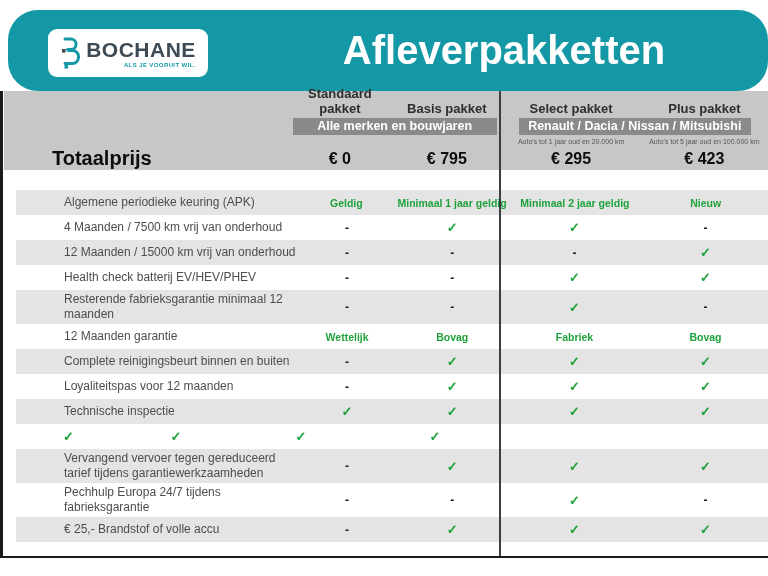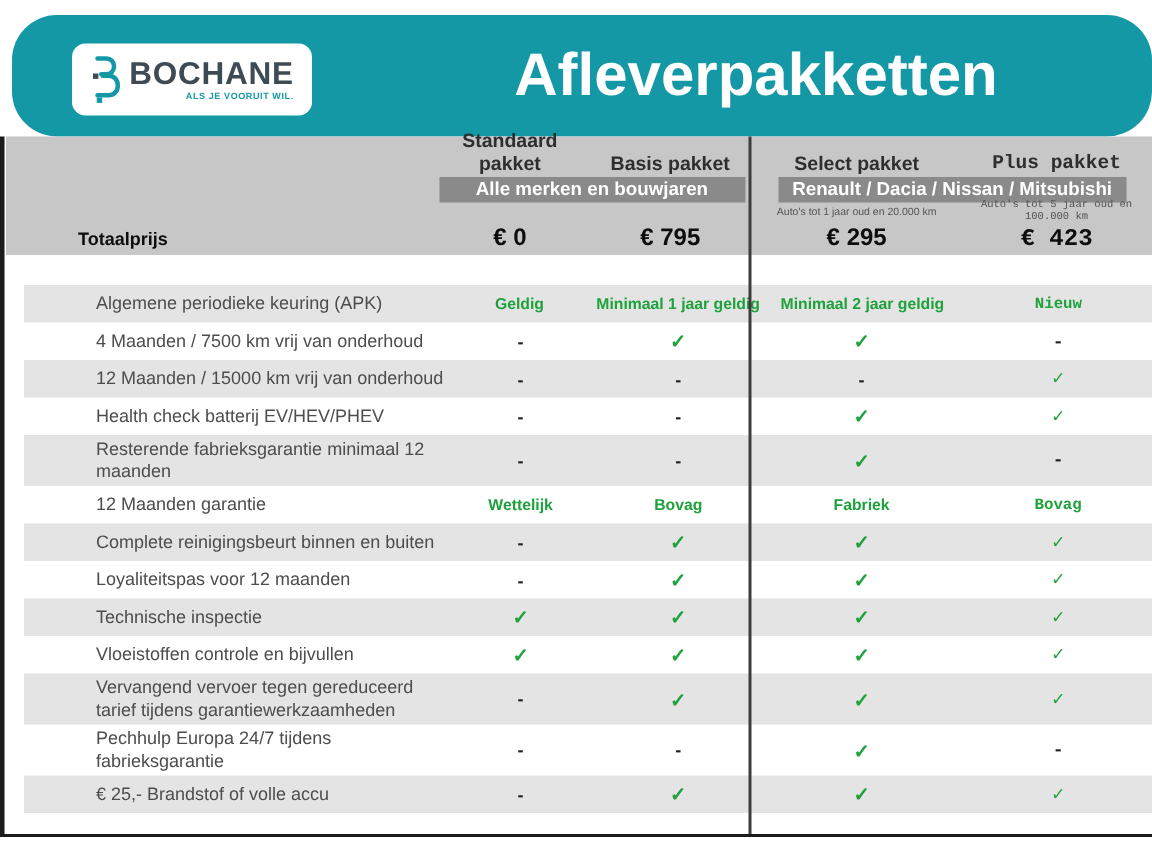--- a/index.html
+++ b/index.html
@@ -22,39 +22,39 @@
   .brand-name{font-size:21px;font-weight:700;color:#3e4b54;letter-spacing:0.5px;line-height:1;}
   .brand-tagline{font-size:6px;font-weight:700;color:var(--teal);letter-spacing:0.4px;margin-top:2px;}
   .page-title{position:absolute;left:232px;right:0;top:0;bottom:0;display:flex;align-items:center;justify-content:center;
               color:#fff;font-size:40px;font-weight:700;}
 
   
   .col-label{width:285px;padding-left:48px;}
   .col-v1{width:105px;}
   .col-v2{width:110px;}
   .col-v3{width:140px;}
-  .col-v4{width:128px;font-family:Liberation Mono, monospace;}
+  .col-v4{width:128px;}
   .vcell{display:flex;align-items:center;justify-content:center;text-align:center;}
 
   
   .band{position:absolute;left:4px;right:0;top:91px;height:79px;background:var(--band-gray);}
   .band-row{display:flex;}
   .names-row{height:26px;align-items:flex-end;padding-bottom:1px;}
   .pkg-name{font-size:13px;font-weight:700;color:#2e2e2e;}
   .banners-row{height:18px;align-items:center;}
   .banner-span-left{width:215px;display:flex;}
   .banner-span-right{width:268px;display:flex;}
   .banner{background:var(--banner-gray);color:#fff;font-weight:700;font-size:12.5px;text-align:center;
           height:17px;line-height:17px;margin:0 auto;}
   .banner-left{width:204px;}
   .banner-right{width:232px;}
   .subtitles-row{height:12px;align-items:center;}
   .pkg-subtitle{font-size:7px;color:#555;}
   .price-row{height:23px;align-items:center;}
-  .totaalprijs{font-size:12px;font-weight:700;color:#0d0d0d;display:flex;align-items:center;}
+  .totaalprijs{font-size:20px;font-weight:700;color:#0d0d0d;display:flex;align-items:center;}
   .pkg-price{font-size:16px;font-weight:700;color:#0d0d0d;}
 
   
   .rows-wrap{position:absolute;left:16px;right:0;top:190px;}
   .feature-row{display:flex;align-items:center;min-height:25px;background:transparent;}
   .feature-row.striped{background:var(--row-gray);position:relative;z-index:1;}
   .feature-label{font-size:12px;color:#4d4d4d;line-height:1.25;padding-top:2px;padding-bottom:2px;}
   .check{color:var(--green);font-weight:700;font-size:13px;}
   .dash{color:#222;font-weight:700;font-size:12px;}
   .gtext{color:var(--green);font-weight:700;font-size:10.5px;white-space:nowrap;}
@@ -254,21 +254,20 @@
           <span class="check">✓</span>
         </div>
         <div class="col-v3 vcell">
           <span class="check">✓</span>
         </div>
         <div class="col-v4 vcell">
           <span class="check">✓</span>
         </div>
       </div>
       <div class="feature-row">
-        <div class="col-label feature-label">Vloeistoffen controle en bijvullen</div>
         <div class="col-v1 vcell">
           <span class="check">✓</span>
         </div>
         <div class="col-v2 vcell">
           <span class="check">✓</span>
         </div>
         <div class="col-v3 vcell">
           <span class="check">✓</span>
         </div>
         <div class="col-v4 vcell">

